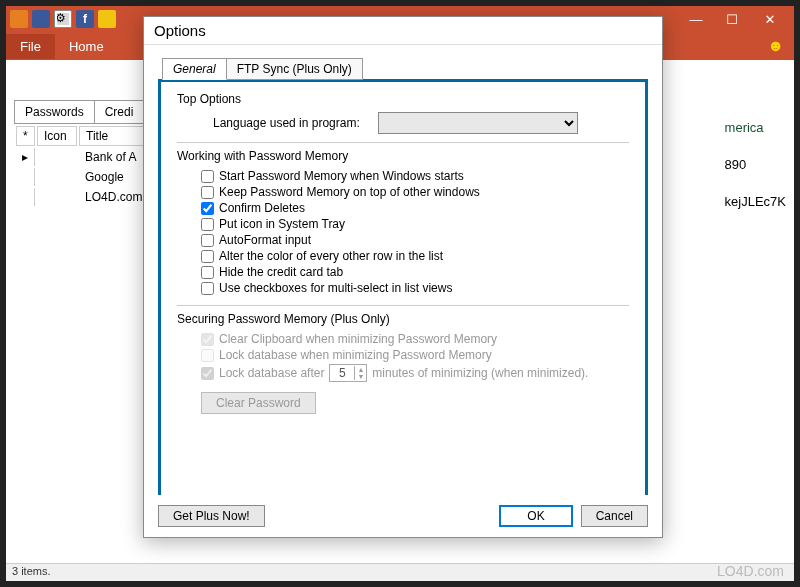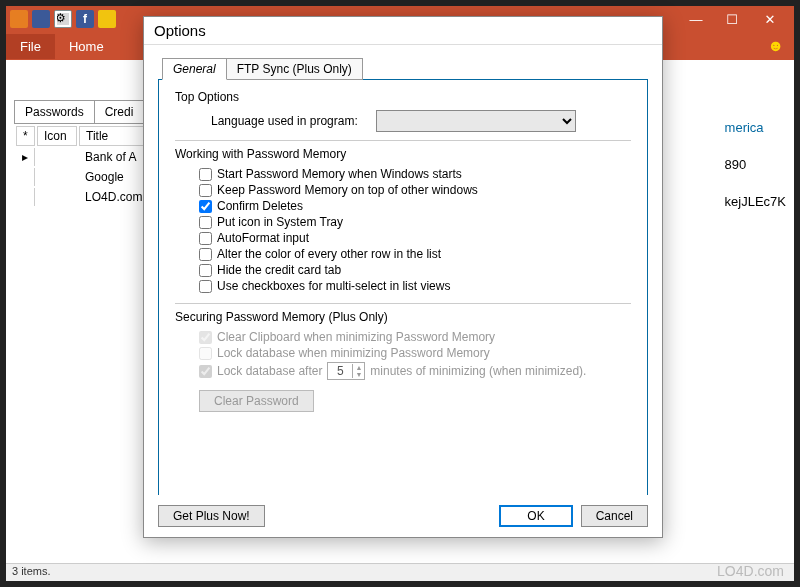--- a/index.html
+++ b/index.html
@@ -28,34 +28,34 @@
 
 .main-content { position: relative; height: calc(100% - 54px - 18px); background: #fff; overflow: hidden; }
 .side-tabs { display: flex; margin: 40px 0 0 8px; }
 .side-tab { border: 1px solid #999; border-bottom: none; padding: 4px 10px; font-size: 12px; background: #fff; }
 .side-tab:not(:first-child) { margin-left: -1px; }
 .main-table { border-top: 1px solid #999; margin: 0 8px; }
 .main-table th { text-align: left; font-weight: normal; border: 1px solid #ccc; padding: 2px 6px; font-size: 12px; background: #fff; }
 .main-table td { padding: 2px 6px; font-size: 12px; }
 .row-marker { width: 12px; border-right: 1px solid #ccc; }
 .right-peek { position: absolute; right: 8px; top: 60px; display: flex; flex-direction: column; gap: 22px; color: #000; font-size: 13px; }
-.right-peek .link { color: #0369a1; }
+.right-peek .link { color: #14532d; }
 
 
 .statusbar { height: 18px; background: #f0f0f0; border-top: 1px solid #ccc; font-size: 11px; padding: 1px 6px; color: #333; }
 
 
 .options-dialog { position: absolute; top: 10px; left: 137px; width: 520px; height: 522px; background: #fff; border: 1px solid #888; box-shadow: 0 4px 20px rgba(0,0,0,0.3); z-index: 10; }
 .options-dialog .dlg-title { height: 28px; padding: 5px 10px; font-size: 15px; border-bottom: 1px solid #ddd; background: #fff; }
 .options-dialog .dlg-body { padding: 12px 14px 8px 14px; height: calc(100% - 28px - 42px); overflow: hidden; }
 .tab-row { display: flex; margin-left: 4px; }
 .dlg-tab { border: 1px solid #999; padding: 3px 10px; font-size: 12px; background: #fff; position: relative; top: 1px; }
 .dlg-tab.active { border-bottom: 1px solid #fff; z-index: 2; font-style: italic; }
 .dlg-tab:not(:first-child) { margin-left: -1px; background: #f8f8f8; z-index: 1; }
-.tab-panel { border: 1px solid #0369a1; padding: 10px 16px 8px 16px; height: 420px; }
+.tab-panel { border: 3px solid #0369a1; padding: 10px 16px 8px 16px; height: 420px; }
 .group { margin-bottom: 6px; border-bottom: 1px solid #ccc; padding-bottom: 8px; }
 .group:last-child { border-bottom: none; }
 .group-title { font-size: 12px; margin-bottom: 6px; }
 .opt-row { display: flex; align-items: center; margin: 2px 0 2px 24px; font-size: 12px; }
 .opt-row input[type=checkbox] { width: 13px; height: 13px; margin-right: 5px; }
 .opt-row.disabled { color: #999; }
 .opt-row.disabled input[type=checkbox] { opacity: 0.6; }
 .lang-row { display: flex; align-items: center; margin-left: 36px; gap: 18px; }
 .lang-select { width: 200px; height: 22px; border: 1px solid #888; background: #e8e8e8; }
 .inline-row { display: flex; align-items: center; margin-left: 24px; gap: 5px; font-size: 12px; color: #999; }

